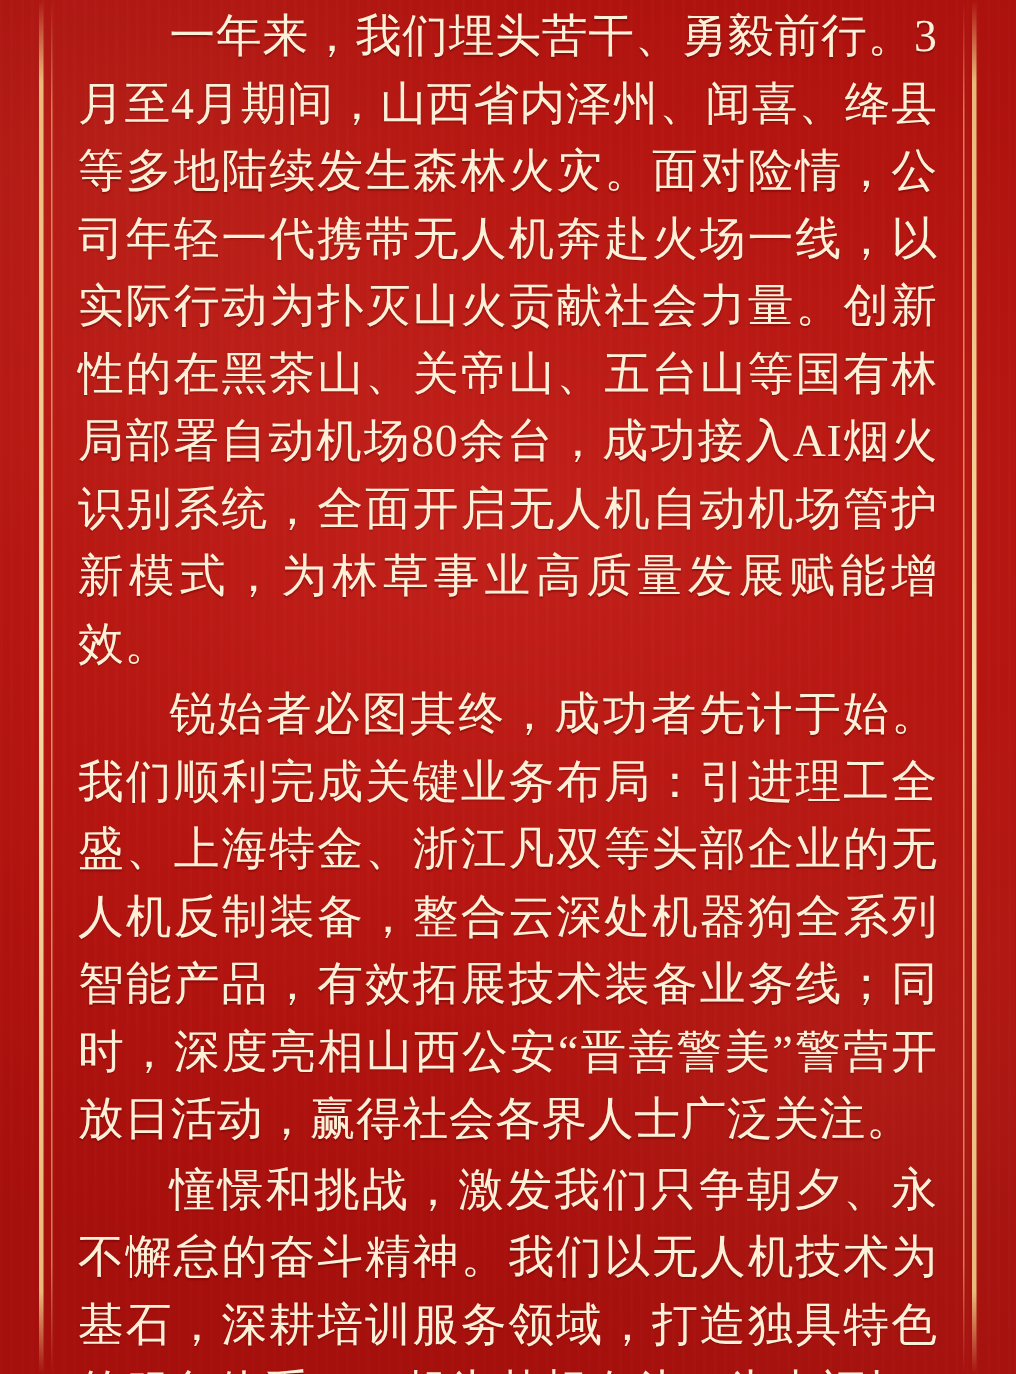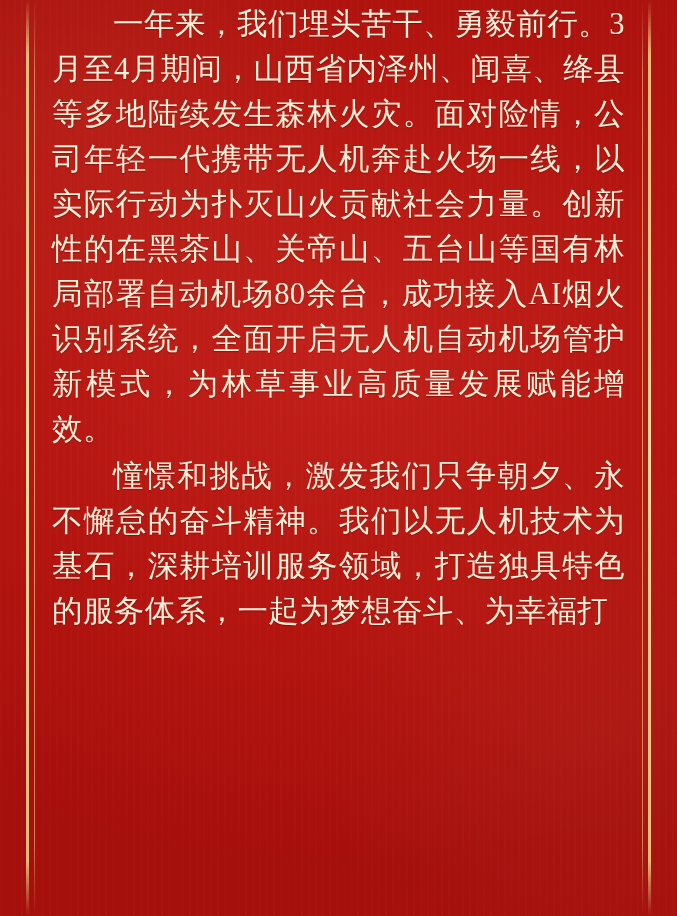--- a/index.html
+++ b/index.html
@@ -93,15 +93,16 @@
 <div class="page">
   <div class="texture"></div>
 
   <div class="rule left"></div>
   <div class="rule-inner left"></div>
   <div class="rule right"></div>
   <div class="rule-inner right"></div>
 
   <div class="content">
     <p class="para">一年来，我们埋头苦干、勇毅前行。3月至4月期间，山西省内泽州、闻喜、绛县等多地陆续发生森林火灾。面对险情，公司年轻一代携带无人机奔赴火场一线，以实际行动为扑灭山火贡献社会力量。创新性的在黑茶山、关帝山、五台山等国有林局部署自动机场80余台，成功接入AI烟火识别系统，全面开启无人机自动机场管护新模式，为林草事业高质量发展赋能增效。</p>
+    <p class="para">锐始者必图其终，成功者先计于始。我们顺利完成关键业务布局：引进理工全盛、上海特金、浙江凡双等头部企业的无人机反制装备，整合云深处机器狗全系列智能产品，有效拓展技术装备业务线；同时，深度亮相山西公安“晋善警美”警营开放日活动，赢得社会各界人士广泛关注。</p>
     <p class="para">憧憬和挑战，激发我们只争朝夕、永不懈怠的奋斗精神。我们以无人机技术为基石，深耕培训服务领域，打造独具特色的服务体系，一起为梦想奋斗、为幸福打</p>
   </div>
 </div>
 
 </body></html>

